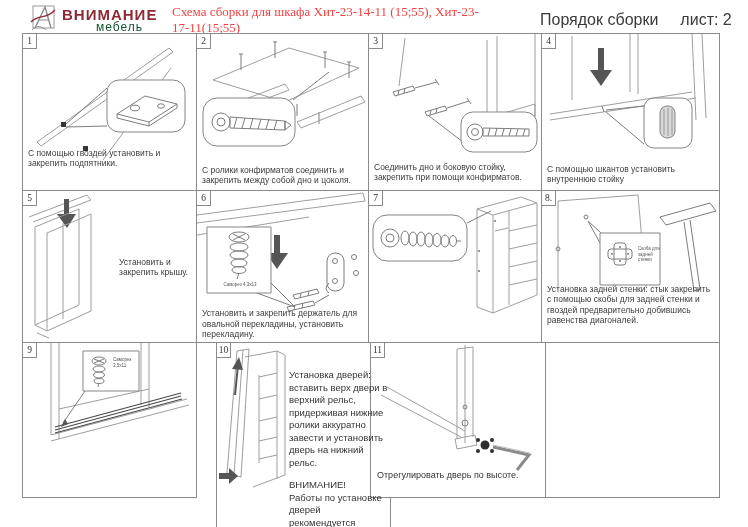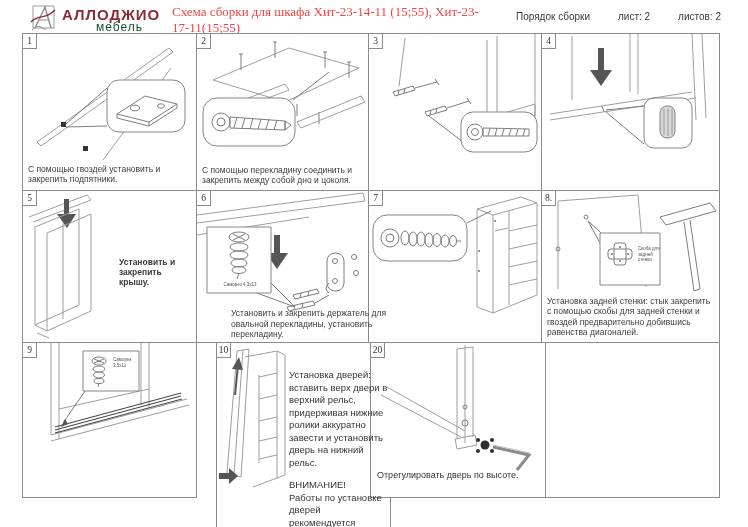--- a/index.html
+++ b/index.html
@@ -8,22 +8,22 @@
     background:#ffffff;color:#3d3d3d;
     font-family:"Liberation Sans",sans-serif;
   }
   
   .logo-mark{position:absolute;left:30px;top:4px;width:26px;height:27px;}
   .brand{position:absolute;left:62px;top:6px;font-weight:bold;font-size:15px;
          letter-spacing:1px;color:#8e2a35;}
   .brand-sub{position:absolute;left:96px;top:20px;font-size:12px;color:#14532d;letter-spacing:1px;}
   .doc-title{position:absolute;left:172px;top:4px;width:320px;
              font-family:"Liberation Serif",serif;font-size:13px;color:#ef4444;line-height:1.22;}
-  .order-info{position:absolute;left:516px;top:11px;width:200px;font-size:10px;color:#3a3a3a;
-              display:flex;gap:28px;white-space:nowrap;}
+  .order-info{position:absolute;left:540px;top:11px;width:200px;font-size:16px;color:#3a3a3a;
+              display:flex;gap:22px;white-space:nowrap;}
   
   .cell{position:absolute;border:1px solid #8b8b8b;background:#fff;box-sizing:border-box;}
   .badge{position:absolute;top:-1px;left:-1px;width:15px;height:16px;border:1px solid #8b8b8b;
          background:#fff;font-family:"Liberation Serif",serif;font-size:9.5px;color:#333;
          display:flex;align-items:center;justify-content:center;box-sizing:border-box;z-index:3;}
   .caption{position:absolute;font-size:8.5px;line-height:1.2;color:#3b3b3b;z-index:2;}
   .cap-dark{font-size:9px;color:#333;}
   svg.art{position:absolute;left:0;top:0;z-index:1;}
   svg.art *{vector-effect:non-scaling-stroke;}
   .stroke{stroke:#9e9e9e;fill:none;stroke-width:1;}
@@ -38,21 +38,21 @@
 <body>
 
 <div>
   <svg class="logo-mark" viewBox="0 0 26 27">
     <rect x="3" y="2" width="21" height="22" fill="none" stroke="#9a9a9a" stroke-width="1"></rect>
     <path d="M5,24 L15,3 L21,24" fill="none" stroke="#8c8c8c" stroke-width="1.4"></path>
     <path d="M9,16 L19,16" stroke="#8c8c8c" stroke-width="1"></path>
     <path d="M1,18 C8,10 16,16 25,6" fill="none" stroke="#8e2a35" stroke-width="1.4"></path>
     <path d="M2,26 C7,20 12,23 16,26" fill="none" stroke="#8c8c8c" stroke-width="1"></path>
   </svg>
-  <div class="brand">АЛЛОДЖИО</div>
+  <div class="brand">ВНИМАНИЕ</div>
   <div class="brand-sub">мебель</div>
   <div class="doc-title">
     <div>Схема сборки для шкафа Хит-23-14-11 (15;55), Хит-23-17-11(15;55)</div>
     <div>Хит-24-14-11(15;55), Хит-24-17-11 (15;55)</div>
   </div>
   <div class="order-info">
     <span>Порядок сборки</span>
     <span>лист: 2</span>
     <span>листов: 2</span>
   </div>
@@ -72,21 +72,21 @@
     <line class="stroke-d" x1="43" y1="93" x2="84" y2="92"></line>
     <rect class="bubble" x="84" y="46" width="78" height="52" rx="12"></rect>
     <g>
       <polygon class="stroke-d" points="94,80 122,62 154,70 126,88"></polygon>
       <polyline class="stroke-d" points="94,80 94,84 126,92 126,88"></polyline>
       <polyline class="stroke-d" points="126,92 154,74 154,70"></polyline>
       <ellipse class="stroke-d" cx="112" cy="74" rx="4.5" ry="2.8"></ellipse>
       <ellipse class="stroke-d" cx="138" cy="72" rx="3.5" ry="2.2"></ellipse>
     </g>
   </svg>
-  <div class="caption" style="left:5px;bottom:6px;width:160px;">С помощью гвоздей установить и закрепить подпятники.</div>
+  <div class="caption" style="left:5px;bottom:22px;width:160px;">С помощью гвоздей установить и закрепить подпятники.</div>
 </div>
 
 <div class="cell" style="left:196px;top:33px;width:173px;height:158px;">
   <div class="badge">2</div>
   <svg class="art" width="171" height="128" viewBox="0 0 171 128">
     <polygon class="stroke" points="16,46 92,14 162,34 88,68"></polygon>
     <g class="stroke-d">
       <line x1="44" y1="20" x2="44" y2="36"></line>
         <line x1="42" y1="20" x2="46" y2="20"></line>
       <line x1="78" y1="8" x2="78" y2="24"></line>
@@ -108,21 +108,21 @@
       <polygon class="stroke-d" points="33,83 88,87 88,96 33,94" fill="#fff"></polygon>
       <line class="stroke-d" x1="40" y1="83" x2="37" y2="94"></line>
       <line class="stroke-d" x1="48" y1="84" x2="45" y2="94"></line>
       <line class="stroke-d" x1="56" y1="84" x2="53" y2="95"></line>
       <line class="stroke-d" x1="64" y1="85" x2="61" y2="95"></line>
       <line class="stroke-d" x1="72" y1="85" x2="69" y2="95"></line>
       <line class="stroke-d" x1="80" y1="86" x2="77" y2="96"></line>
       <polygon class="stroke-d" points="88,87 94,91 88,96"></polygon>
     </g>
   </svg>
-  <div class="caption" style="left:5px;bottom:5px;width:162px;">С помощью перекладину соединить и закрепить между собой дно и цоколя.</div>
+  <div class="caption" style="left:5px;bottom:5px;width:162px;">С ролики конфирматов соединить и закрепить между собой дно и цоколя.</div>
 </div>
 
 <div class="cell" style="left:368px;top:33px;width:174px;height:158px;">
   <div class="badge">3</div>
   <svg class="art" width="172" height="122" viewBox="0 0 172 122">
     <line class="stroke" x1="118" y1="6" x2="118" y2="96"></line>
     <line class="stroke" x1="128" y1="2" x2="128" y2="106"></line>
     <line class="stroke" x1="166" y1="0" x2="166" y2="88"></line>
     <polygon class="stroke" points="118,84 166,70 166,82 118,96"></polygon>
     <polygon class="stroke" points="122,96 160,85 160,91 122,102"></polygon>
@@ -148,20 +148,21 @@
       <circle class="stroke-d" cx="106" cy="98" r="3.5"></circle>
       <polygon class="stroke-d" points="114,94 160,95 160,102 114,102" fill="#fff"></polygon>
       <line class="stroke-d" x1="121" y1="94" x2="119" y2="102"></line>
       <line class="stroke-d" x1="128" y1="94" x2="126" y2="102"></line>
       <line class="stroke-d" x1="135" y1="95" x2="133" y2="102"></line>
       <line class="stroke-d" x1="142" y1="95" x2="140" y2="102"></line>
       <line class="stroke-d" x1="149" y1="95" x2="147" y2="102"></line>
       <line class="stroke-d" x1="156" y1="95" x2="154" y2="102"></line>
     </g>
   </svg>
+  <div class="caption" style="left:5px;bottom:8px;width:150px;">Соединить дно и боковую стойку, закрепить при помощи конфирматов.</div>
 </div>
 
 <div class="cell" style="left:541px;top:33px;width:179px;height:158px;">
   <div class="badge">4</div>
   <svg class="art" width="177" height="124" viewBox="0 0 177 124">
     <line class="stroke" x1="30" y1="2" x2="30" y2="66"></line>
     <line class="stroke" x1="88" y1="0" x2="88" y2="58"></line>
     <line class="stroke" x1="96" y1="0" x2="96" y2="60"></line>
     <line class="stroke" x1="150" y1="0" x2="154" y2="86"></line>
     <line class="stroke" x1="160" y1="0" x2="164" y2="84"></line>
@@ -175,20 +176,21 @@
     <line class="stroke-d" x1="64" y1="76" x2="102" y2="72"></line>
     <line class="stroke-d" x1="64" y1="78" x2="102" y2="110"></line>
     <rect class="bubble" x="102" y="64" width="48" height="50" rx="10"></rect>
     <g>
       <rect x="118" y="72" width="15" height="32" rx="7" fill="#d8d8d8" stroke="#828282"></rect>
       <line x1="122" y1="75" x2="122" y2="101" stroke="#9a9a9a"></line>
       <line x1="126" y1="74" x2="126" y2="102" stroke="#9a9a9a"></line>
       <line x1="130" y1="75" x2="130" y2="101" stroke="#9a9a9a"></line>
     </g>
   </svg>
+  <div class="caption" style="left:5px;bottom:6px;width:130px;">С помощью шкантов установить внутреннюю стойку</div>
 </div>
 
 <div class="cell" style="left:22px;top:190px;width:175px;height:153px;">
   <div class="badge">5</div>
   <svg class="art" width="173" height="151" viewBox="0 0 173 151">
     <line class="stroke" x1="6" y1="26" x2="64" y2="4"></line>
     <line class="stroke" x1="10" y1="31" x2="68" y2="9"></line>
     <line class="stroke" x1="64" y1="4" x2="68" y2="9"></line>
     <g>
       <rect class="dark" x="41" y="8" width="5" height="15"></rect>
@@ -199,21 +201,21 @@
     <line class="stroke" x1="40" y1="32" x2="40" y2="128"></line>
     <line class="stroke" x1="56" y1="18" x2="56" y2="114"></line>
     <line class="stroke" x1="68" y1="23" x2="68" y2="120"></line>
     <line class="stroke" x1="12" y1="36" x2="56" y2="18"></line>
     <line class="stroke" x1="24" y1="42" x2="68" y2="23"></line>
     <line class="stroke" x1="12" y1="134" x2="56" y2="114"></line>
     <line class="stroke" x1="24" y1="140" x2="68" y2="120"></line>
     <line class="stroke" x1="12" y1="134" x2="24" y2="140"></line>
     <line class="stroke" x1="14" y1="142" x2="26" y2="147"></line>
   </svg>
-  <div class="caption" style="left:96px;top:66px;width:74px;font-weight:bold;">Установить и закрепить крышу.</div>
+  <div class="caption" style="left:96px;top:66px;width:74px;">Установить и закрепить крышу.</div>
 </div>
 
 <div class="cell" style="left:196px;top:190px;width:173px;height:153px;">
   <div class="badge">6</div>
   <svg class="art" width="171" height="126" viewBox="0 0 171 126">
     <line class="stroke" x1="0" y1="24" x2="166" y2="2"></line>
     <line class="stroke" x1="0" y1="32" x2="168" y2="10"></line>
     <line class="stroke" x1="166" y1="2" x2="168" y2="10"></line>
     <line class="stroke" x1="0" y1="44" x2="112" y2="26"></line>
     <g>
@@ -247,21 +249,21 @@
     <g>
       <rect class="stroke-d" x="130" y="62" width="17" height="38" rx="8" fill="#fff"></rect>
       <circle class="stroke-d" cx="138" cy="70" r="2.5"></circle>
       <circle class="stroke-d" cx="138" cy="90" r="2.5"></circle>
       <path class="stroke-d" d="M132,92 q-6,6 0,10"></path>
       <circle class="stroke-d" cx="157" cy="66" r="2.5"></circle>
       <circle class="stroke-d" cx="159" cy="82" r="2.5"></circle>
     </g>
   </svg>
   <div class="tiny-label" style="left:26px;top:91px;width:34px;text-align:center;">Саморез 4,3х13</div>
-  <div class="caption" style="left:5px;bottom:3px;width:165px;margin-left:29px;">Установить и закрепить держатель для овальной перекладины, установить перекладину.</div>
+  <div class="caption" style="left:5px;bottom:3px;width:165px;">Установить и закрепить держатель для овальной перекладины, установить перекладину.</div>
 </div>
 
 <div class="cell" style="left:368px;top:190px;width:174px;height:153px;">
   <div class="badge">7</div>
   <svg class="art" width="172" height="128" viewBox="0 0 172 128">
     <g>
       <polygon class="stroke" points="108,18 152,6 168,12 124,24"></polygon>
       <line class="stroke" x1="108" y1="18" x2="108" y2="116"></line>
       <line class="stroke" x1="124" y1="24" x2="124" y2="122"></line>
       <line class="stroke" x1="168" y1="12" x2="168" y2="104"></line>
@@ -315,21 +317,21 @@
       <rect class="stroke-d" x="72" y="52" width="12" height="22" rx="3" fill="#fff"></rect>
       <rect class="stroke-d" x="66" y="58" width="24" height="10" rx="3" fill="#fff"></rect>
       <circle cx="78" cy="56" r="1" fill="#777"></circle>
       <circle cx="78" cy="70" r="1" fill="#777"></circle>
       <circle cx="70" cy="63" r="1" fill="#777"></circle>
       <circle cx="86" cy="63" r="1" fill="#777"></circle>
     </g>
   </svg>
   <div class="tiny-label" style="left:638px;top:0;"></div>
   <div class="tiny-label" style="left:96px;top:55px;width:22px;">Скоба для задней стенки</div>
-  <div class="caption" style="left:5px;bottom:5px;width:168px;">Установка задней стенки: стык закрепить с помощью скобы для задней стенки и гвоздей предварительно добившись равенства диагоналей.</div>
+  <div class="caption" style="left:5px;bottom:17px;width:168px;">Установка задней стенки: стык закрепить с помощью скобы для задней стенки и гвоздей предварительно добившись равенства диагоналей.</div>
 </div>
 
 <div class="cell" style="left:22px;top:342px;width:175px;height:156px;">
   <div class="badge">9</div>
   <svg class="art" width="173" height="112" viewBox="0 0 173 112">
     <line class="stroke" x1="28" y1="0" x2="28" y2="92"></line>
     <line class="stroke" x1="36" y1="0" x2="36" y2="96"></line>
     <line class="stroke" x1="118" y1="0" x2="118" y2="62"></line>
     <line class="stroke" x1="126" y1="0" x2="126" y2="64"></line>
     <line class="stroke" x1="36" y1="66" x2="126" y2="46"></line>
@@ -393,21 +395,21 @@
       <span>вставить верх двери в верхний рельс, придерживая нижние ролики аккуратно завести и установить дверь на нижний рельс.</span>
     </div>
     <div class="para">
       <span>ВНИМАНИЕ!</span><br>
       <span>Работы по установке дверей рекомендуется производить вдвоем.</span>
     </div>
   </div>
 </div>
 
 <div class="cell" style="left:370px;top:342px;width:176px;height:156px;">
-  <div class="badge">20</div>
+  <div class="badge">11</div>
   <svg class="art" width="174" height="130" viewBox="0 0 174 130">
     <line class="stroke" x1="10" y1="52" x2="90" y2="94"></line>
     <line class="stroke" x1="16" y1="44" x2="94" y2="88"></line>
     <g>
       <line class="stroke" x1="86" y1="6" x2="86" y2="96"></line>
       <line class="stroke" x1="94" y1="2" x2="94" y2="100"></line>
       <line class="stroke" x1="102" y1="4" x2="102" y2="94"></line>
       <line class="stroke" x1="86" y1="6" x2="102" y2="4"></line>
       <polygon class="stroke" points="84,96 104,92 106,102 86,106"></polygon>
       <circle class="stroke-d" cx="94" cy="80" r="3"></circle>

